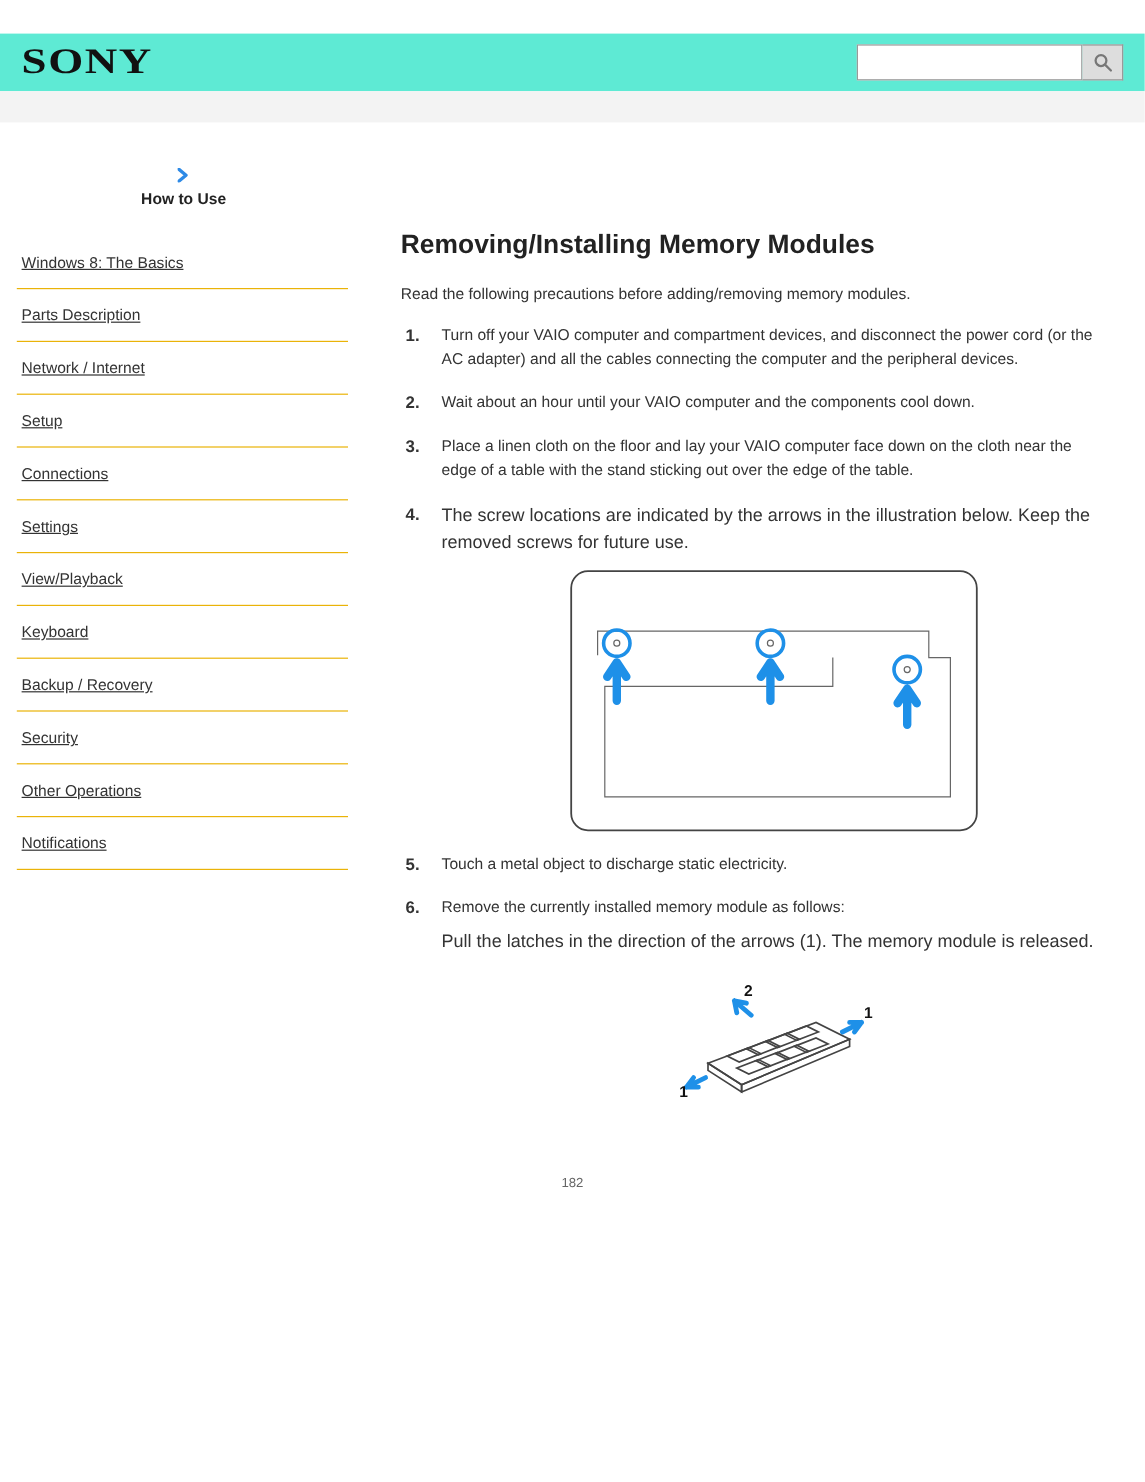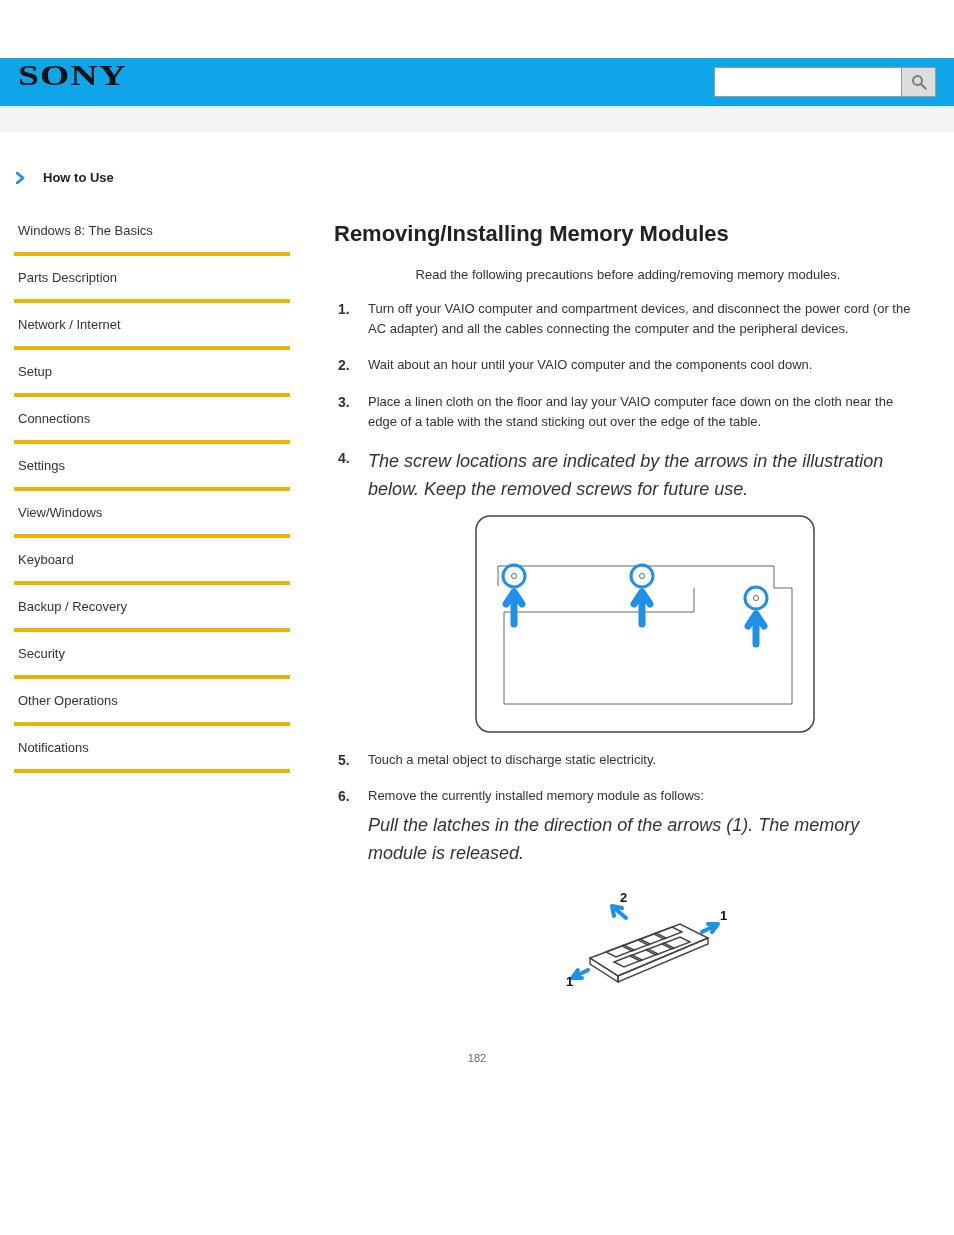--- a/index.html
+++ b/index.html
@@ -1,24 +1,25 @@
 <!DOCTYPE html>
 <html><head>
 <meta charset="utf-8">
 <style>
   * { box-sizing: border-box; margin: 0; padding: 0; }
   html, body { width: 954px; background: #fff; font-family: Arial, Helvetica, sans-serif; color: #333; }
   .topbar {
     width: 100%;
     height: 48px;
-    background: #0ea5e9;
+    background: #5eead4;
     display: flex;
+    align-items: center;
     justify-content: space-between;
     padding: 0 18px;
-    margin-top: 58px;
+    margin-top: 28px;
   }
   .brand {
     font-family: "Times New Roman", serif;
     font-weight: 900;
     font-size: 30px;
     letter-spacing: 1px;
     transform: scaleX(1.25);
     transform-origin: left center;
     color: #111;
   }
@@ -29,39 +30,39 @@
   }
   .search-btn {
     width: 34px; height: 30px;
     background: #ddd; border: 1px solid #999; border-left: none;
     display: flex; align-items: center; justify-content: center;
     cursor: pointer;
   }
   .subbar { height: 26px; background: #f3f3f3; }
   .content { display: flex; padding: 20px 14px 0 14px; }
   .sidebar { width: 294px; padding-right: 18px; }
-  .how-to { display: flex; align-items: center; gap: 17px; margin: 18px 0 24px 2px; font-size: 13px; font-weight: 600; color: #222; }
+  .how-to { display: flex; align-items: center; gap: 6px; margin: 18px 0 24px 2px; font-size: 13px; font-weight: 600; color: #222; flex-direction: column; }
   .how-to svg { flex-shrink: 0; }
   .nav-list { list-style: none; }
-  .nav-list li { border-bottom: 4px solid #eab308; }
+  .nav-list li { border-bottom: 1px solid #eab308; text-decoration: underline; }
   .nav-list a {
     display: block; padding: 14px 4px;
     font-size: 13px; color: #333; text-decoration: none;
   }
   .main { flex: 1; padding-left: 26px; padding-right: 18px; }
   .breadcrumb { font-size: 12px; color: #666; margin-top: 12px; height: 16px; }
   .page-title { font-size: 22px; font-weight: 600; margin: 41px 0 18px; color: #222; }
-  .body-text { font-size: 13px; line-height: 1.55; margin-bottom: 14px; text-align: center; }
+  .body-text { font-size: 13px; line-height: 1.55; margin-bottom: 14px; }
   .ol { list-style: none; counter-reset: step; }
   .ol > li { position: relative; padding-left: 34px; margin-bottom: 16px; font-size: 13px; line-height: 1.55; }
   .ol > li::before {
     counter-increment: step; content: counter(step) ".";
     position: absolute; left: 4px; top: 0; font-weight: 700; font-size: 14px;
   }
-  .sub-p { font-size: 18px; line-height: 1.55; margin-top: 6px; font-style: italic; }
+  .sub-p { font-size: 15px; line-height: 1.55; margin-top: 6px; }
   .figure { width: 342px; margin: 10px auto 16px; }
   .figure svg { display: block; }
   .page-num { text-align: center; font-size: 11px; color: #666; margin-top: 48px; padding-bottom: 20px; }
 </style>
 </head>
 <body>
 
 <div class="topbar">
   <div class="brand">SONY</div>
   <div class="search-wrap">
@@ -98,21 +99,21 @@
       <li>
           <a href="#">Setup</a>
         </li>
       <li>
           <a href="#">Connections</a>
         </li>
       <li>
           <a href="#">Settings</a>
         </li>
       <li>
-          <a href="#">View/Windows</a>
+          <a href="#">View/Playback</a>
         </li>
       <li>
           <a href="#">Keyboard</a>
         </li>
       <li>
           <a href="#">Backup / Recovery</a>
         </li>
       <li>
           <a href="#">Security</a>
         </li>

